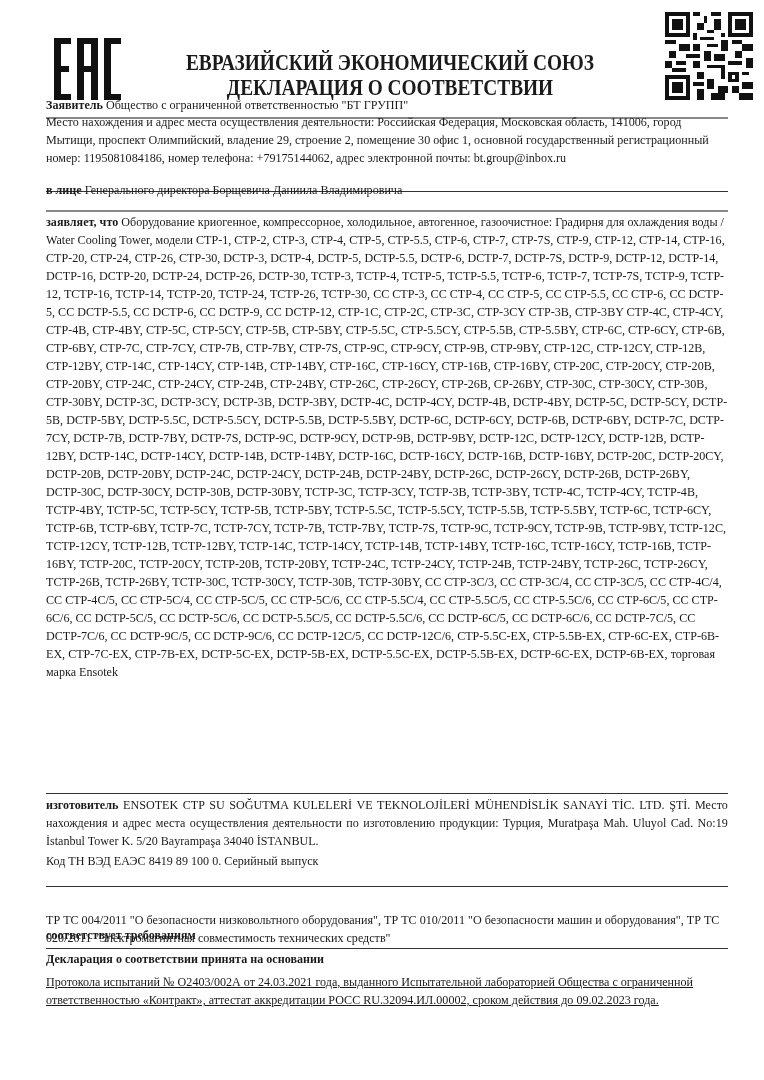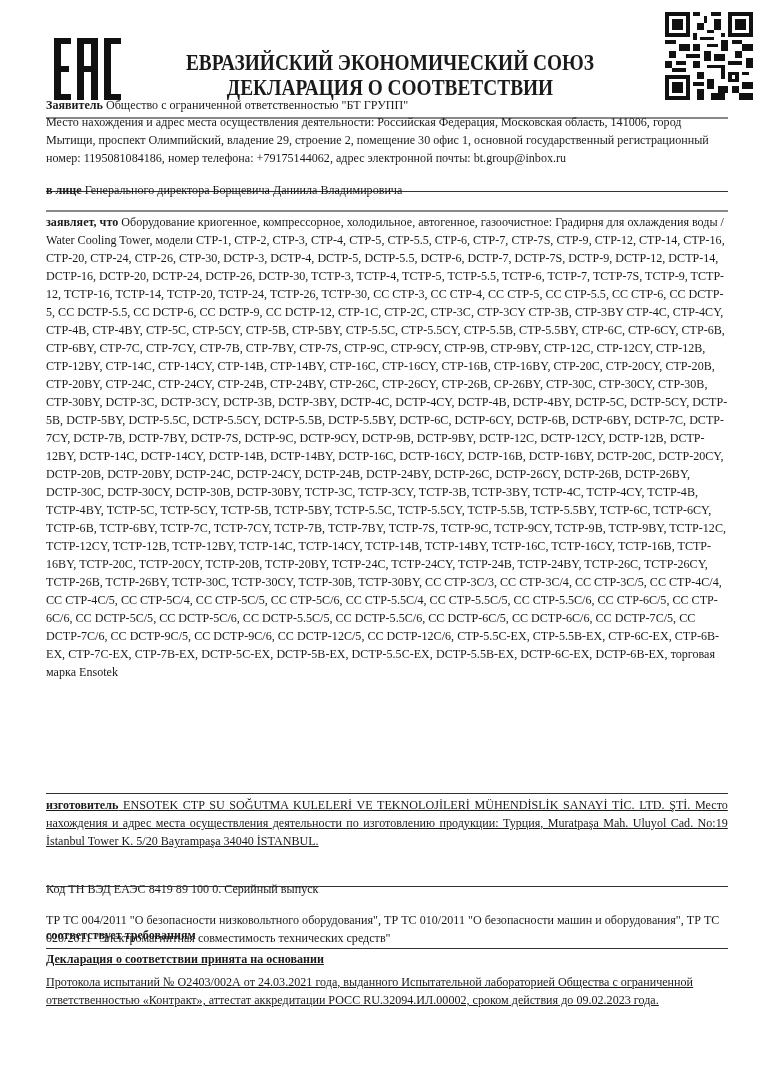--- a/index.html
+++ b/index.html
@@ -113,34 +113,34 @@
 <div class="block" style="top:181px;">
   <span class="txt"><b>в лице</b> <span>Генерального директора Борщевича Даниила Владимировича</span></span>
 </div>
 <div class="rule thick" style="top:210px;"></div>
 
 <div class="block" style="top:213px;">
   <span class="txt"><b>заявляет, что</b> <span>Оборудование криогенное, компрессорное, холодильное, автогенное, газоочистное: Градирня для охлаждения воды / Water Cooling Tower, модели CTP-1, CTP-2, CTP-3, CTP-4, CTP-5, CTP-5.5, CTP-6, CTP-7, CTP-7S, CTP-9, CTP-12, CTP-14, CTP-16, CTP-20, CTP-24, CTP-26, CTP-30, DCTP-3, DCTP-4, DCTP-5, DCTP-5.5, DCTP-6, DCTP-7, DCTP-7S, DCTP-9, DCTP-12, DCTP-14, DCTP-16, DCTP-20, DCTP-24, DCTP-26, DCTP-30, TCTP-3, TCTP-4, TCTP-5, TCTP-5.5, TCTP-6, TCTP-7, TCTP-7S, TCTP-9, TCTP-12, TCTP-16, TCTP-14, TCTP-20, TCTP-24, TCTP-26, TCTP-30, CC CTP-3, CC CTP-4, CC CTP-5, CC CTP-5.5, CC CTP-6, CC DCTP-5, CC DCTP-5.5, CC DCTP-6, CC DCTP-9, CC DCTP-12, CTP-1C, CTP-2C, CTP-3C, CTP-3CY CTP-3B, CTP-3BY  CTP-4C, CTP-4CY, CTP-4B, CTP-4BY, CTP-5C, CTP-5CY, CTP-5B, CTP-5BY, CTP-5.5C, CTP-5.5CY, CTP-5.5B, CTP-5.5BY, CTP-6C, CTP-6CY, CTP-6B, CTP-6BY, CTP-7C, CTP-7CY, CTP-7B, CTP-7BY, CTP-7S, CTP-9C, CTP-9CY, CTP-9B, CTP-9BY, CTP-12C, CTP-12CY, CTP-12B, CTP-12BY, CTP-14C, CTP-14CY, CTP-14B, CTP-14BY, CTP-16C, CTP-16CY, CTP-16B, CTP-16BY, CTP-20C, CTP-20CY, CTP-20B, CTP-20BY, CTP-24C, CTP-24CY, CTP-24B, CTP-24BY, CTP-26C, CTP-26CY, CTP-26B, CP-26BY, CTP-30C, CTP-30CY, CTP-30B, CTP-30BY, DCTP-3C, DCTP-3CY, DCTP-3B, DCTP-3BY, DCTP-4C, DCTP-4CY, DCTP-4B, DCTP-4BY, DCTP-5C, DCTP-5CY, DCTP-5B, DCTP-5BY, DCTP-5.5C, DCTP-5.5CY, DCTP-5.5B, DCTP-5.5BY, DCTP-6C, DCTP-6CY, DCTP-6B, DCTP-6BY, DCTP-7C, DCTP-7CY, DCTP-7B, DCTP-7BY, DCTP-7S, DCTP-9C, DCTP-9CY, DCTP-9B, DCTP-9BY,  DCTP-12C, DCTP-12CY, DCTP-12B, DCTP-12BY, DCTP-14C, DCTP-14CY, DCTP-14B, DCTP-14BY, DCTP-16C, DCTP-16CY, DCTP-16B, DCTP-16BY, DCTP-20C, DCTP-20CY, DCTP-20B, DCTP-20BY, DCTP-24C, DCTP-24CY, DCTP-24B, DCTP-24BY, DCTP-26C, DCTP-26CY, DCTP-26B, DCTP-26BY,  DCTP-30C, DCTP-30CY, DCTP-30B, DCTP-30BY, TCTP-3C, TCTP-3CY, TCTP-3B, TCTP-3BY, TCTP-4C, TCTP-4CY, TCTP-4B, TCTP-4BY, TCTP-5C, TCTP-5CY, TCTP-5B, TCTP-5BY, TCTP-5.5C, TCTP-5.5CY, TCTP-5.5B, TCTP-5.5BY, TCTP-6C, TCTP-6CY, TCTP-6B, TCTP-6BY, TCTP-7C, TCTP-7CY, TCTP-7B, TCTP-7BY, TCTP-7S, TCTP-9C, TCTP-9CY, TCTP-9B, TCTP-9BY, TCTP-12C, TCTP-12CY, TCTP-12B, TCTP-12BY, TCTP-14C, TCTP-14CY, TCTP-14B, TCTP-14BY, TCTP-16C, TCTP-16CY, TCTP-16B, TCTP-16BY, TCTP-20C, TCTP-20CY, TCTP-20B, TCTP-20BY, TCTP-24C, TCTP-24CY, TCTP-24B, TCTP-24BY, TCTP-26C, TCTP-26CY, TCTP-26B, TCTP-26BY, TCTP-30C, TCTP-30CY, TCTP-30B, TCTP-30BY, CC CTP-3C/3, CC CTP-3C/4, CC CTP-3C/5, CC CTP-4C/4, CC CTP-4C/5, CC CTP-5C/4, CC CTP-5C/5, CC CTP-5C/6, CC CTP-5.5C/4, CC CTP-5.5C/5, CC CTP-5.5C/6, CC CTP-6C/5, CC CTP-6C/6, CC DCTP-5C/5, CC DCTP-5C/6, CC DCTP-5.5C/5, CC DCTP-5.5C/6, CC DCTP-6C/5, CC DCTP-6C/6, CC DCTP-7C/5, CC DCTP-7C/6, CC DCTP-9C/5, CC DCTP-9C/6, CC DCTP-12C/5, CC DCTP-12C/6, CTP-5.5C-EX, CTP-5.5B-EX, CTP-6C-EX, CTP-6B-EX, CTP-7C-EX, CTP-7B-EX, DCTP-5C-EX, DCTP-5B-EX, DCTP-5.5C-EX, DCTP-5.5B-EX, DCTP-6C-EX, DCTP-6B-EX, торговая марка Ensotek</span></span>
 </div>
 <div class="rule" style="top:793px;"></div>
 
-<div class="block justify" style="top:796px;text-decoration:underline;">
+<div class="block justify" style="top:796px;">
   <span class="txt" style="text-align:justify;"><b>изготовитель</b> <span>ENSOTEK CTP SU SOĞUTMA KULELERİ VE TEKNOLOJİLERİ MÜHENDİSLİK SANAYİ TİC. LTD. ŞTİ. Место нахождения и адрес места осуществления деятельности по изготовлению продукции: Турция, Muratpaşa Mah. Uluyol Cad. No:19 İstanbul Tower K. 5/20 Bayrampaşa 34040 İSTANBUL.</span></span>
 </div>
-<div class="block" style="top:880px;">
+<div class="block" style="top:852px;">
   <span class="txt">Код ТН ВЭД ЕАЭС 8419 89 100 0. Серийный выпуск</span>
 </div>
 <div class="rule" style="top:886px;"></div>
 
 <div class="block" style="top:888px;margin-top:38px;">
   <span class="txt"><b>соответствует требованиям</b></span>
 </div>
 <div class="block" style="top:911px;">
   <span class="txt">ТР ТС 004/2011 "О безопасности низковольтного оборудования", ТР ТС 010/2011 "О безопасности машин и оборудования", ТР ТС 020/2011 "Электромагнитная совместимость технических средств"</span>
 </div>
 <div class="rule" style="top:948px;"></div>
 
-<div class="block" style="top:950px;text-decoration:underline;">
+<div class="block" style="top:950px;">
   <span class="txt"><b>Декларация о соответствии принята на основании</b></span>
 </div>
 <div class="block" style="top:973px;text-decoration:underline;">
   <span class="txt">Протокола испытаний № О2403/002А от 24.03.2021 года, выданного Испытательной лабораторией Общества с ограниченной ответственностью «Контракт», аттестат аккредитации РОСС RU.32094.ИЛ.00002, сроком действия до 09.02.2023 года.</span>
 </div>
 
 </body></html>

